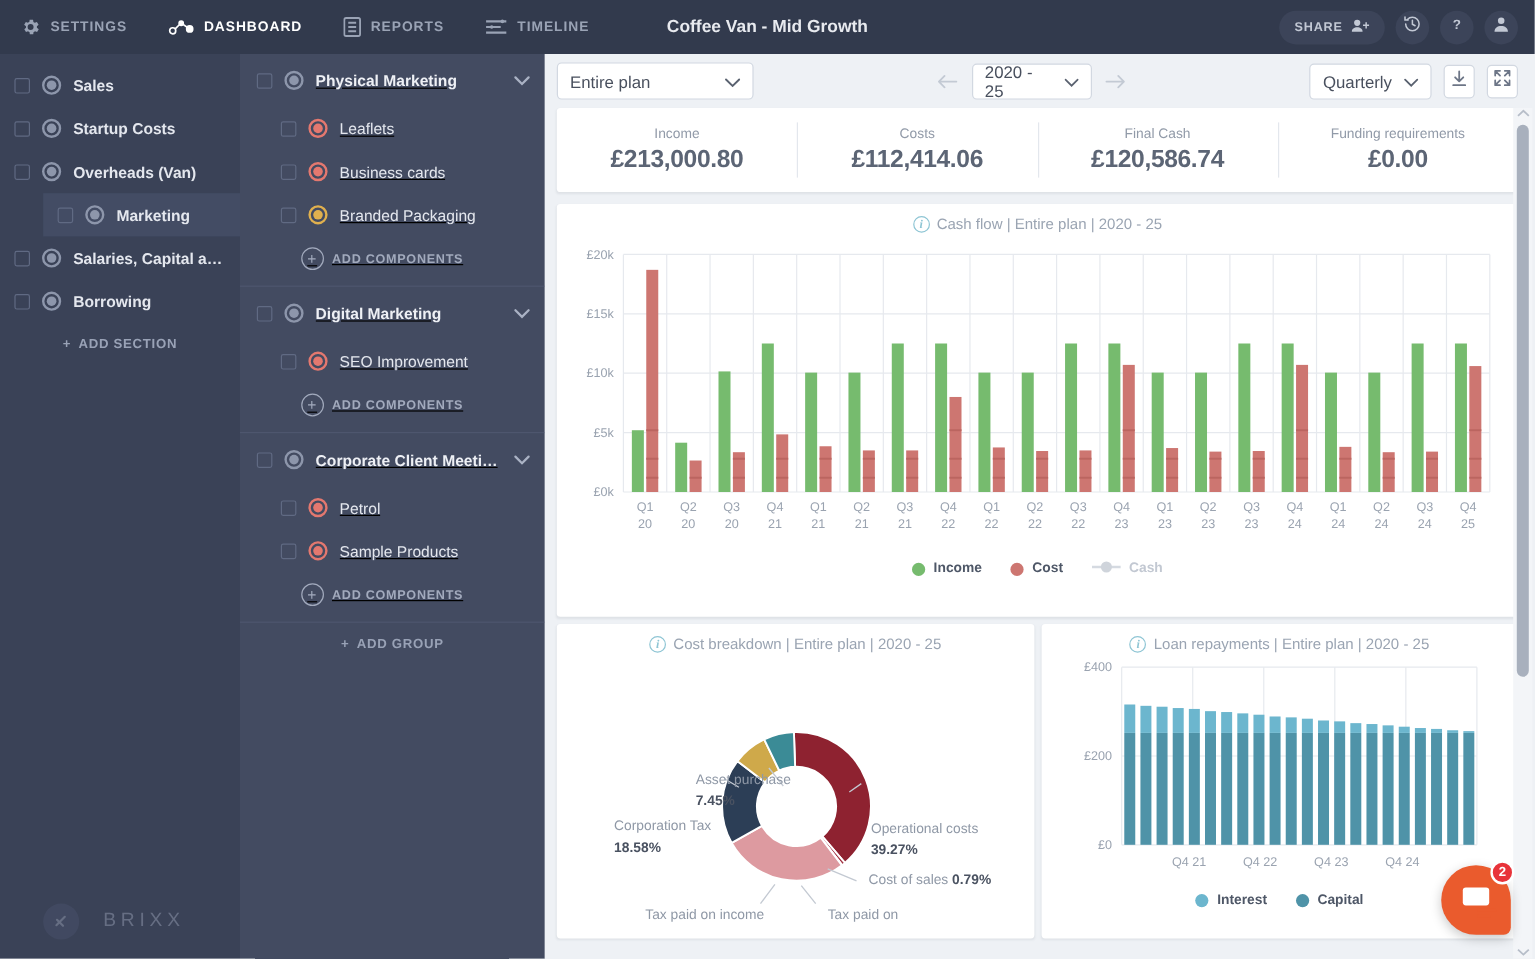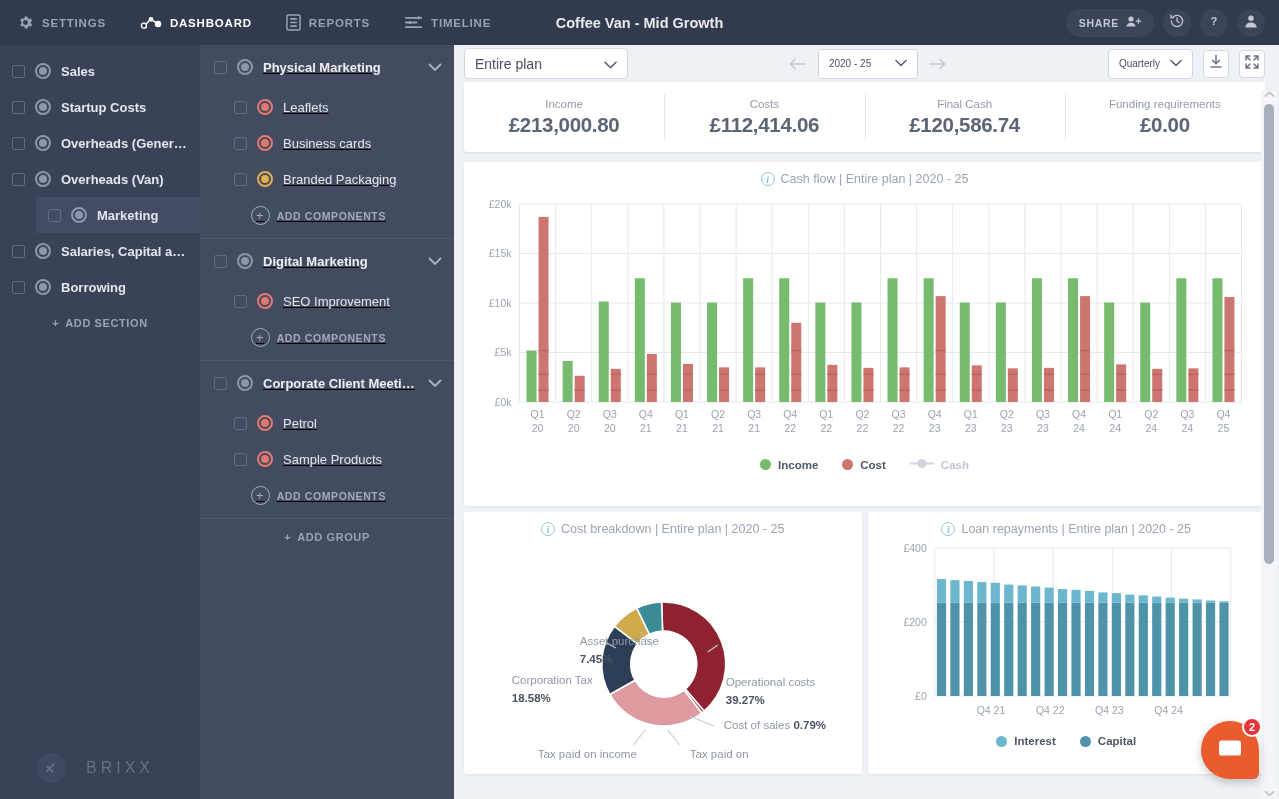--- a/index.html
+++ b/index.html
@@ -116,26 +116,26 @@
     display: flex; align-items: center; justify-content: center;
     font-size: 13px; line-height: 1; font-weight: normal;
   }
 
   
   .main {
     flex: 1; background: #eef1f5; position: relative;
     overflow: hidden; min-width: 0;
   }
   .toolbar {
-    height: 37px; display: flex; align-items: center; padding: 0 14px 0 10px; gap: 10px;
+    height: 45px; display: flex; align-items: center; padding: 0 14px 0 10px; gap: 10px;
   }
   .sel {
     background: #fff; border: 1px solid #d2d8e1; border-radius: 4px;
     height: 30px; display: flex; align-items: center; gap: 10px;
-    padding: 0 10px; font-size: 10px; color: #49505e; cursor: pointer;
+    padding: 0 10px; font-size: 14px; color: #49505e; cursor: pointer;
   }
   .sel.wide { width: 164px; justify-content: space-between; height: 31px; font-size: 14px; }
   .sel.yr { width: 100px; justify-content: space-between; }
   .nav-arrow {
     width: 26px; height: 26px; border-radius: 4px;
     display: flex; align-items: center; justify-content: center;
     color: #b9c1cd; cursor: pointer;
   }
   .center-nav { margin: 0 auto; display: flex; align-items: center; gap: 7px; }
   .icon-btn {
@@ -318,27 +318,20 @@
               <i></i>
             </span>
           <span class="sec-label">Sales</span>
         </div>
         <div class="sec-row">
           <span class="chk"></span>
           <span class="radio-dot">
               <i></i>
             </span>
           <span class="sec-label">Startup Costs</span>
-        </div>
-        <div class="sec-row">
-          <span class="chk"></span>
-          <span class="radio-dot">
-              <i></i>
-            </span>
-          <span class="sec-label">Overheads (General)</span>
         </div>
         <div class="sec-row">
           <span class="chk"></span>
           <span class="radio-dot">
               <i></i>
             </span>
           <span class="sec-label">Overheads (Van)</span>
         </div>
         <div class="sec-row selected">
           <span class="chk"></span>

